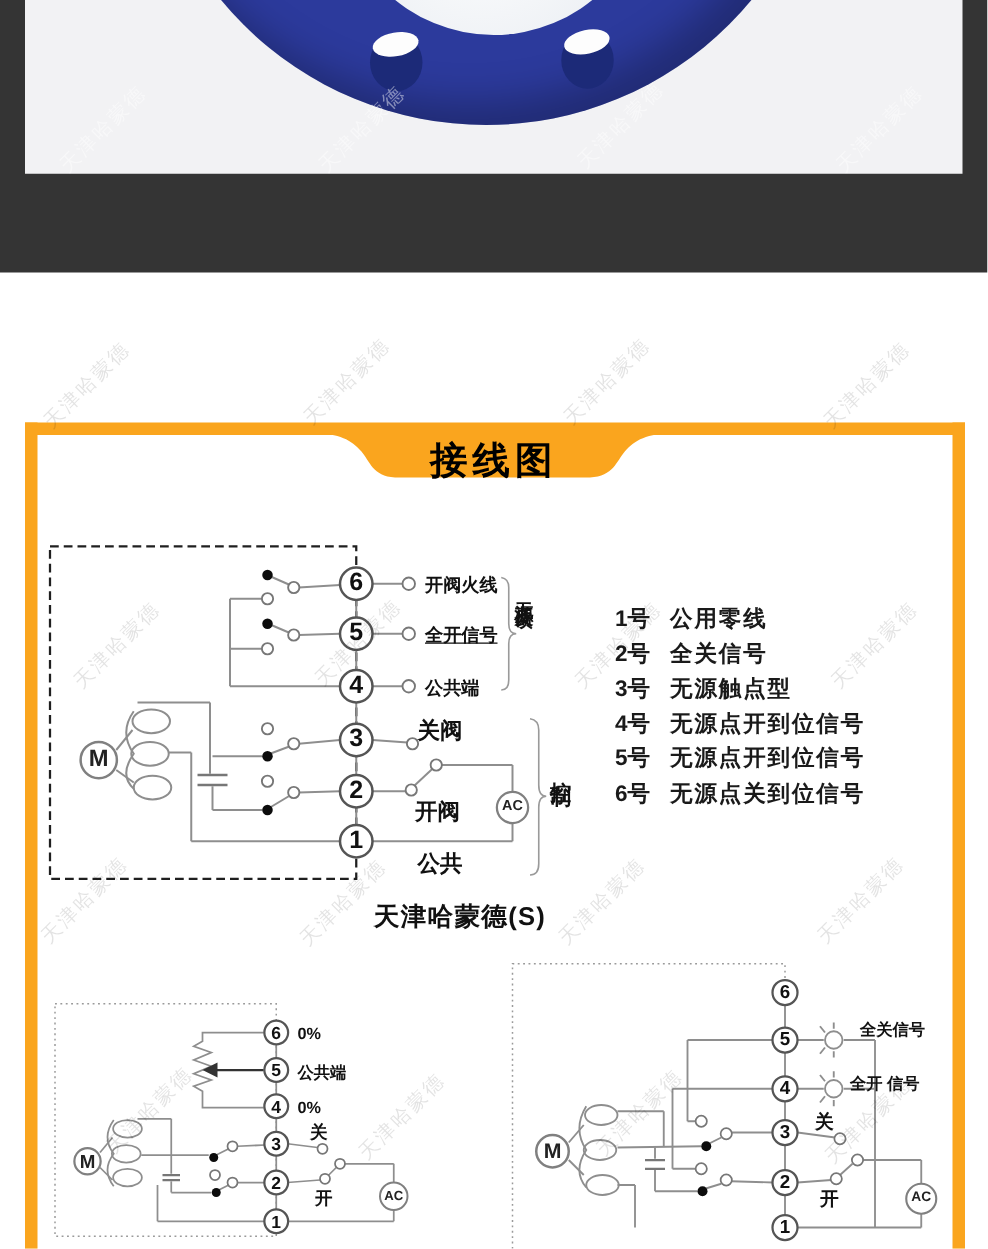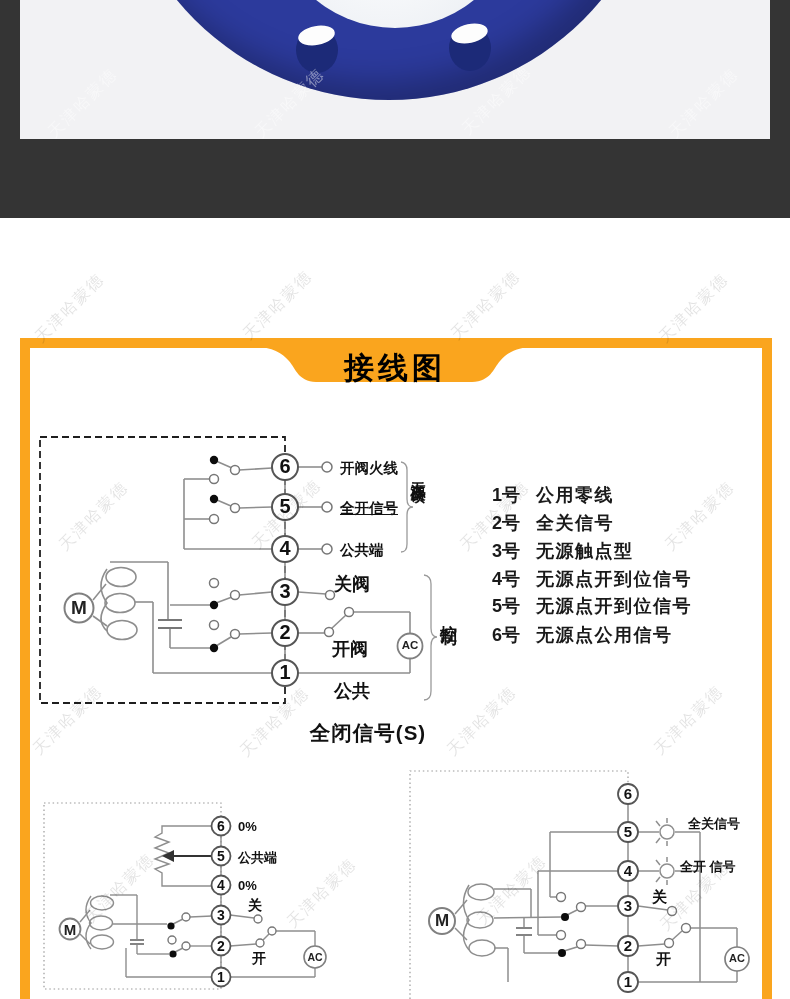--- a/index.html
+++ b/index.html
@@ -320,29 +320,29 @@
   <div class="lbl m1" style="left:65px; top:597px;">M</div>
   <div class="lbl ac1" style="left:396px; top:639px;">AC</div>
   <div class="lbl sig" style="left:340px; top:459px;">开阀火线</div>
   <div class="lbl sig" style="left:340px; top:499px;text-decoration:underline;">全开信号</div>
   <div class="lbl sig" style="left:340px; top:541px;">公共端</div>
   <div class="lbl vert" style="left:408px; top:470px; font-size:15px; font-weight:bold; letter-spacing:2px;">无源反馈</div>
   <div class="lbl big" style="left:334px; top:572px;">关阀</div>
   <div class="lbl big" style="left:332px; top:637px;">开阀</div>
   <div class="lbl big" style="left:334px; top:679px;">公共</div>
   <div class="lbl vert" style="left:437px; top:611px; font-size:17px; font-weight:bold; letter-spacing:3px;">控制</div>
-  <div class="lbl caption">全闭信号(S)</div>
+  <div class="lbl caption">天津哈蒙德(S)</div>
 
   <div class="notes">
     <div class="note-row" style="top:483px;"><span class="no">1号</span><span class="desc">公用零线</span></div>
     <div class="note-row" style="top:511px;"><span class="no">2号</span><span class="desc">全关信号</span></div>
     <div class="note-row" style="top:539px;"><span class="no">3号</span><span class="desc">无源触点型</span></div>
     <div class="note-row" style="top:567px;"><span class="no">4号</span><span class="desc">无源点开到位信号</span></div>
     <div class="note-row" style="top:594px;"><span class="no">5号</span><span class="desc">无源点开到位信号</span></div>
-    <div class="note-row" style="top:623px;"><span class="no">6号</span><span class="desc">无源点公用信号</span></div>
+    <div class="note-row" style="top:623px;"><span class="no">6号</span><span class="desc">无源点关到位信号</span></div>
   </div>
 
   <div class="lbl n2" style="left:211px; top:818px;">6</div>
   <div class="lbl n2" style="left:211px; top:848px;">5</div>
   <div class="lbl n2" style="left:211px; top:877px;">4</div>
   <div class="lbl n2" style="left:211px; top:907px;">3</div>
   <div class="lbl n2" style="left:211px; top:938px;">2</div>
   <div class="lbl n2" style="left:211px; top:969px;">1</div>
   <div class="lbl m2" style="left:58px; top:921px;">M</div>
   <div class="lbl ac2" style="left:301px; top:951px;">AC</div>

